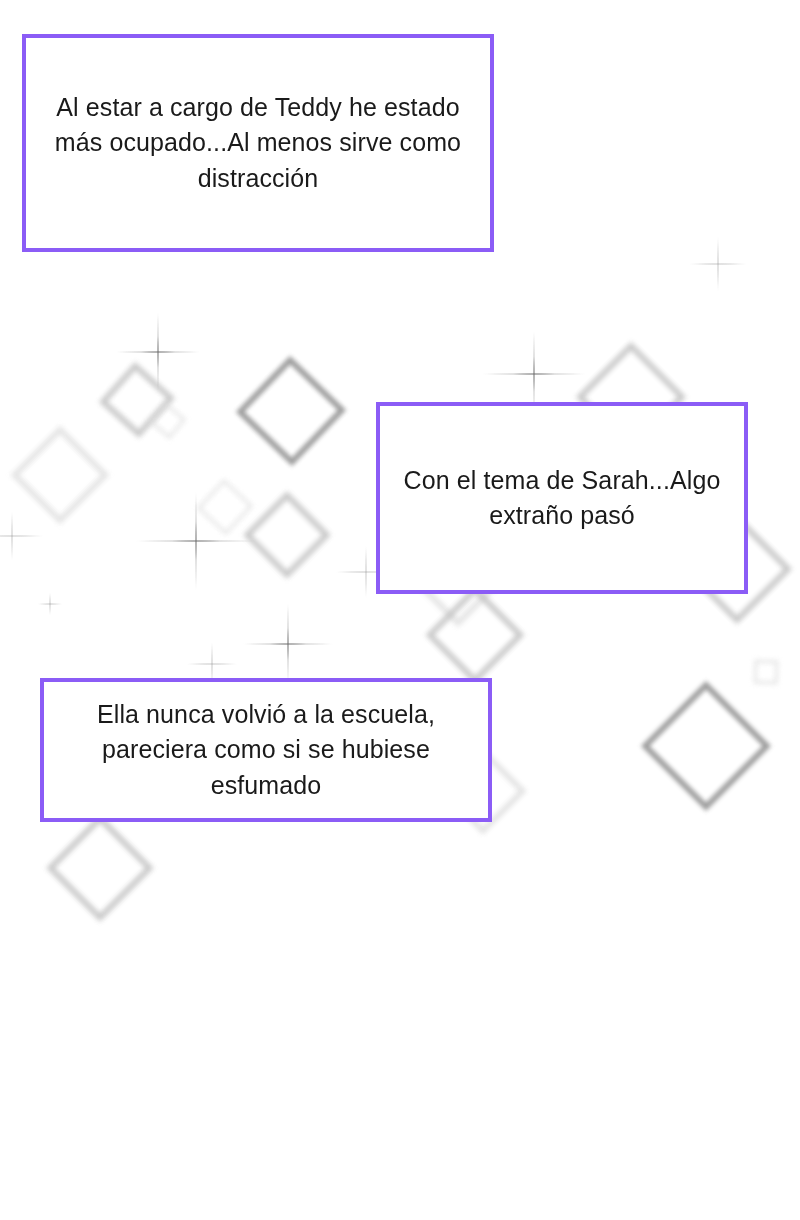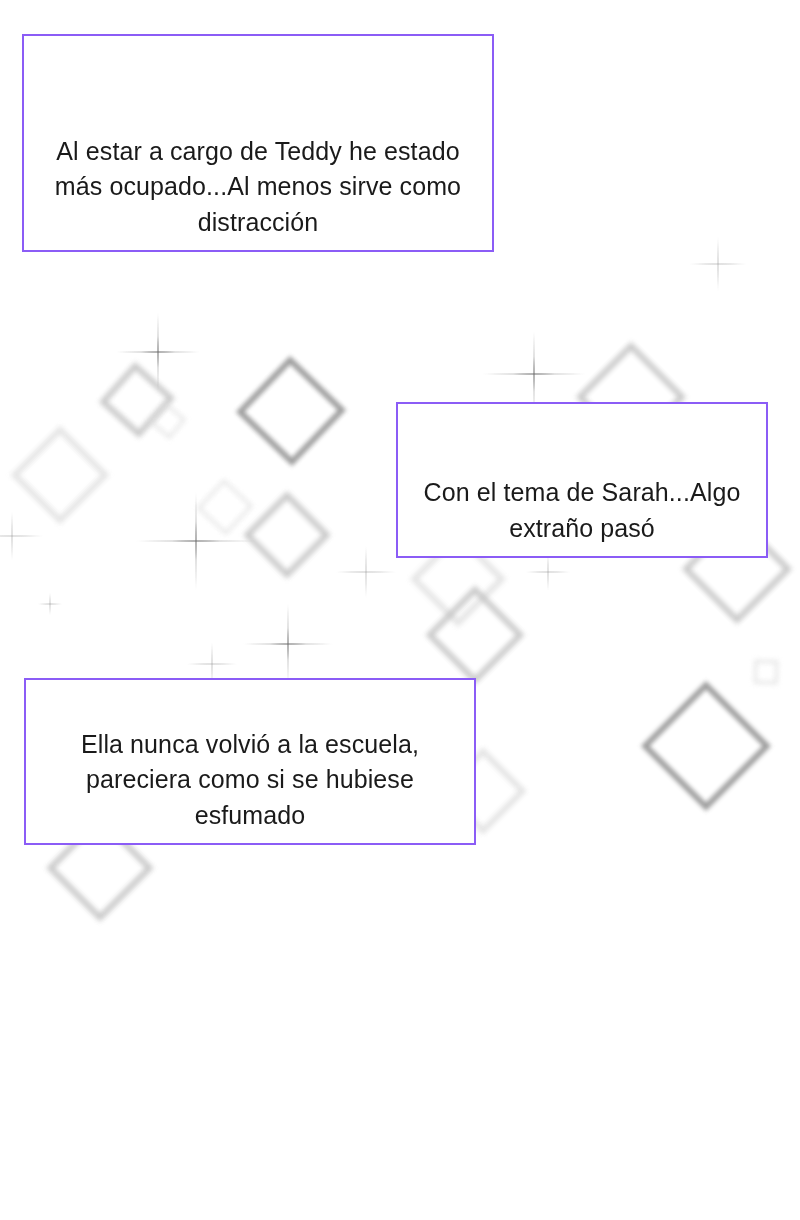--- a/index.html
+++ b/index.html
@@ -60,40 +60,40 @@
   }
   .spark i.h { height: 3px; }
   .spark i.v { width: 3px; }
   .spark.thin i.h { height: 2px; }
   .spark.thin i.v { width: 2px; }
 
   
   .caption {
     position: absolute;
     box-sizing: border-box;
-    border: 2px solid #8b5cf6;
+    border: 4px solid #8b5cf6;
     background: #ffffff;
     color: #1a1a1a;
     display: flex;
-    align-items: flex-end;
+    align-items: center;
     justify-content: center;
     text-align: center;
     line-height: 1.42;
     padding: 10px 14px;
     font-size: 25px;
     letter-spacing: 0.1px;
   }
   .caption span {
     display: block;
     width: 100%;
     white-space: pre-line;
   }
   #cap0 { left: 22px;  top: 34px;   width: 472px; height: 218px; }
-  #cap1 { left: 396px; top: 402px;  width: 372px; height: 156px; }
-  #cap2 { left: 24px;  top: 678px;  width: 452px; height: 167px; }
+  #cap1 { left: 376px; top: 402px;  width: 372px; height: 192px; }
+  #cap2 { left: 40px;  top: 678px;  width: 452px; height: 144px; }
   #cap3 { left: 390px; top: 1070px; width: 308px; height: 66px;  font-size: 25px; }
 </style>
 </head>
 <body>
 
 <div id="page">
 
   <div class="art-layer">
 
     <div class="sq soft" style="left:110px; top:373px; width:54px; height:54px; transform:rotate(42deg);"></div>

